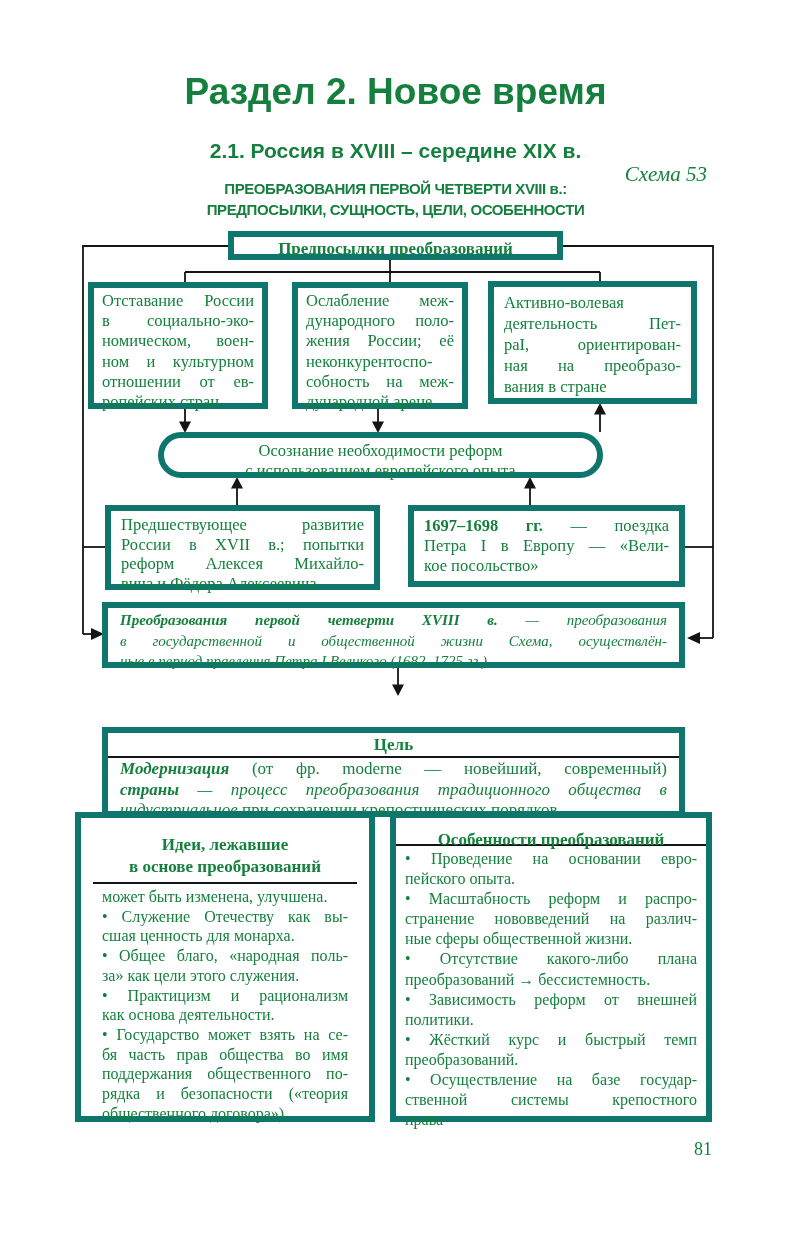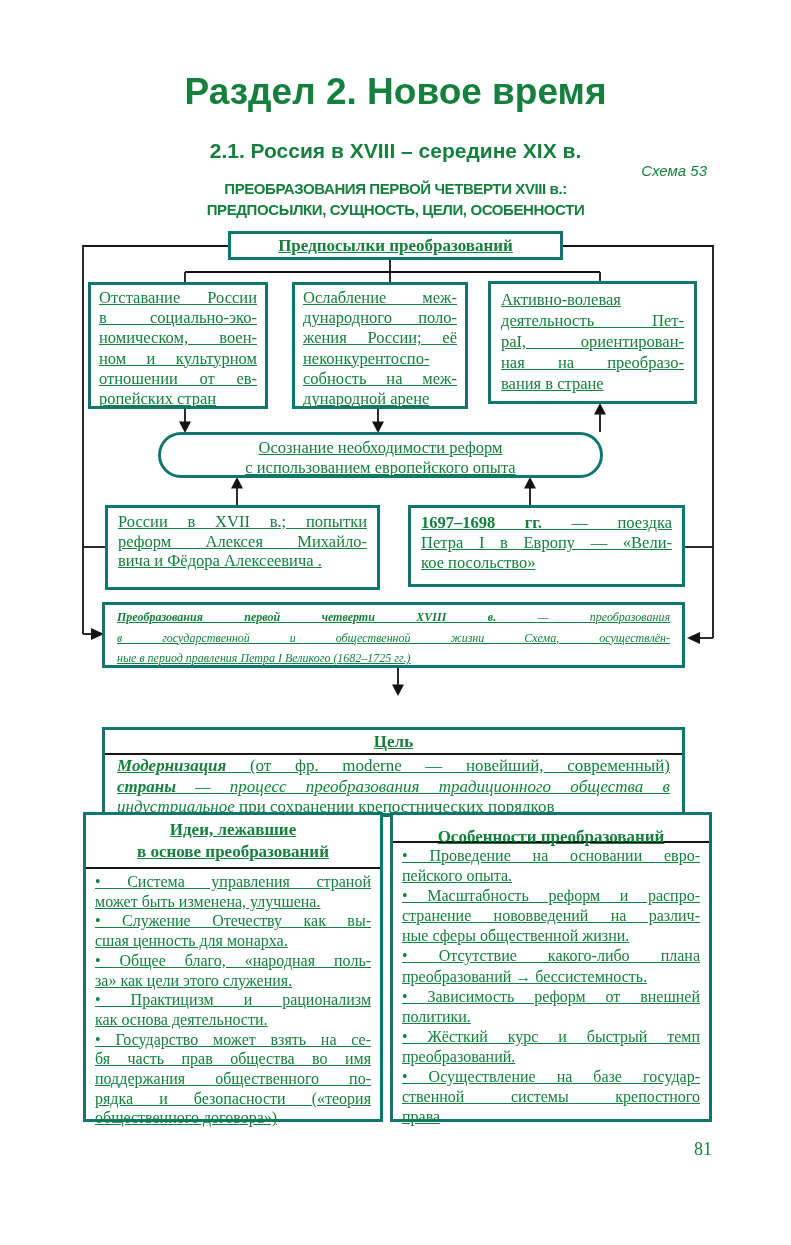--- a/index.html
+++ b/index.html
@@ -4,69 +4,69 @@
 <style>
   html,body{margin:0;padding:0;background:#e8e8e8;}
   .page{
     position:relative;width:791px;height:1245px;background:#ffffff;
     font-family:"Liberation Serif",serif;color:#15803d;overflow:hidden;
     margin:0 auto;
   }
   svg.connectors{position:absolute;left:0;top:0;z-index:1;}
   .box{
     position:absolute;box-sizing:border-box;background:#fff;
-    border:3px solid #0f766e;z-index:2;text-decoration:underline;
+    border:6px solid #0f766e;z-index:2;
   }
   .ln{text-align:justify;text-align-last:justify;white-space:nowrap;overflow:hidden;}
   .ln.last{text-align-last:left;}
   .center-lines .ln, .center-lines .ln.last{text-align:center;text-align-last:center;white-space:normal;}
   .sg-b{font-weight:bold;}
   .sg-i{font-style:italic;}
   .sg-bi{font-weight:bold;font-style:italic;}
   .sg-r{font-weight:normal;font-style:normal;}
 
   .h1{
     position:absolute;left:0;top:72px;width:100%;text-align:center;
     font-family:"Liberation Sans",sans-serif;font-weight:bold;font-size:37px;line-height:1.1;
     letter-spacing:0px;z-index:2;
   }
   .h2{
     position:absolute;left:0;top:139px;width:100%;text-align:center;
     font-family:"Liberation Sans",sans-serif;font-weight:bold;font-size:21px;z-index:2;
   }
   .schema{
-    position:absolute;top:162px;right:84px;font-family:Liberation Sans, sans-serif;
-    font-style:italic;font-size:15px;z-index:2;
+    position:absolute;top:162px;right:84px;font-family:Liberation Serif, serif;
+    font-style:italic;font-size:21px;z-index:2;
   }
   .dt{
     position:absolute;left:0;width:100%;text-align:center;
     font-family:"Liberation Sans",sans-serif;font-weight:bold;font-size:15px;
     letter-spacing:-0.4px;z-index:2;
   }
   .topbox{
     left:228px;top:231px;width:335px;height:29px;
     font-weight:bold;font-size:17px;line-height:24px;text-align:center;
   }
   .b1{left:88px;top:282px;width:180px;height:127px;padding:3px 8px;font-size:16.5px;line-height:20.2px;}
   .b2{left:292px;top:282px;width:176px;height:127px;padding:3px 8px;font-size:16.5px;line-height:20.2px;}
   .b3{left:488px;top:281px;width:209px;height:123px;padding:5px 10px;font-size:16.5px;line-height:21px;}
   .rounded{
     left:158px;top:432px;width:445px;height:46px;border-radius:23px;
     font-size:16.5px;line-height:20px;padding-top:3px;
   }
   .midL{left:105px;top:505px;width:275px;height:85px;padding:4px 10px;font-size:16.5px;line-height:19.5px;}
   .midR{left:408px;top:505px;width:277px;height:82px;padding:5px 10px;font-size:16.5px;line-height:20px;}
-  .defbox{left:102px;top:602px;width:583px;height:66px;padding:2px 12px;font-size:12px;line-height:20.5px;}
+  .defbox{left:102px;top:602px;width:583px;height:66px;padding:2px 12px;font-size:15px;line-height:20.5px;}
   .goalbox{left:102px;top:727px;width:583px;height:90px;padding:0;}
   .goal-hd{
     box-sizing:border-box;height:25px;border-bottom:2px solid #141414;
     font-weight:bold;font-size:17px;line-height:24px;text-align:center;
   }
   .goal-body{padding:1px 12px;font-size:17px;line-height:20.5px;}
-  .botL{left:83px;top:812px;width:300px;height:310px;padding:0;}
+  .botL{left:75px;top:812px;width:300px;height:310px;padding:12px;}
   .botR{left:390px;top:812px;width:322px;height:310px;padding:0;}
   .bot-hd{
     box-sizing:border-box;border-bottom:2px solid #141414;
     font-weight:bold;font-size:17px;text-align:center;
   }
   .botL .bot-hd{padding:4px 6px 3px;line-height:22px;height:54px;}
   .botR .bot-hd{padding:10px 6px;line-height:24px;height:28px;}
   .botL .bot-body{padding:3px 9px;font-size:16px;line-height:19.7px;}
   .botR .bot-body{padding:3px 9px;font-size:16px;line-height:20.1px;}
   .pagenum{
@@ -156,20 +156,21 @@
       <div class="ln">ная на преобразо-</div>
       <div class="ln last">вания в стране</div>
     </div>
 
   <div class="box rounded center-lines">
       <div class="ln">Осознание необходимости реформ</div>
       <div class="ln last">с использованием европейского опыта</div>
     </div>
 
   <div class="box midL">
+      <div class="ln">Предшествующее развитие</div>
       <div class="ln">России в XVII в.; попытки</div>
       <div class="ln">реформ Алексея Михайло-</div>
       <div class="ln last">вича и Фёдора Алексеевича .</div>
     </div>
   <div class="box midR">
       <div class="ln"><span class="sg-b">1697–1698 гг. </span><span class="sg-r">— поездка</span></div>
       <div class="ln">Петра I в Европу — «Вели-</div>
       <div class="ln last">кое посольство»</div>
     </div>
 
@@ -187,21 +188,20 @@
         <div class="ln last"><span class="sg-i">индустриальное </span><span class="sg-r">при сохранении крепостнических порядков</span></div>
       </div>
   </div>
 
   <div class="box botL">
     <div class="bot-hd center-lines">
         <div class="ln">Идеи, лежавшие</div>
         <div class="ln last">в основе преобразований</div>
       </div>
     <div class="bot-body">
-        <div class="ln">• Система управления страной</div>
         <div class="ln last">может быть изменена, улучшена.</div>
         <div class="ln">• Служение Отечеству как вы-</div>
         <div class="ln last">сшая ценность для монарха.</div>
         <div class="ln">• Общее благо, «народная поль-</div>
         <div class="ln last">за» как цели этого служения.</div>
         <div class="ln">• Практицизм и рационализм</div>
         <div class="ln last">как основа деятельности.</div>
         <div class="ln">• Государство может взять на се-</div>
         <div class="ln">бя часть прав общества во имя</div>
         <div class="ln">поддержания общественного по-</div>

